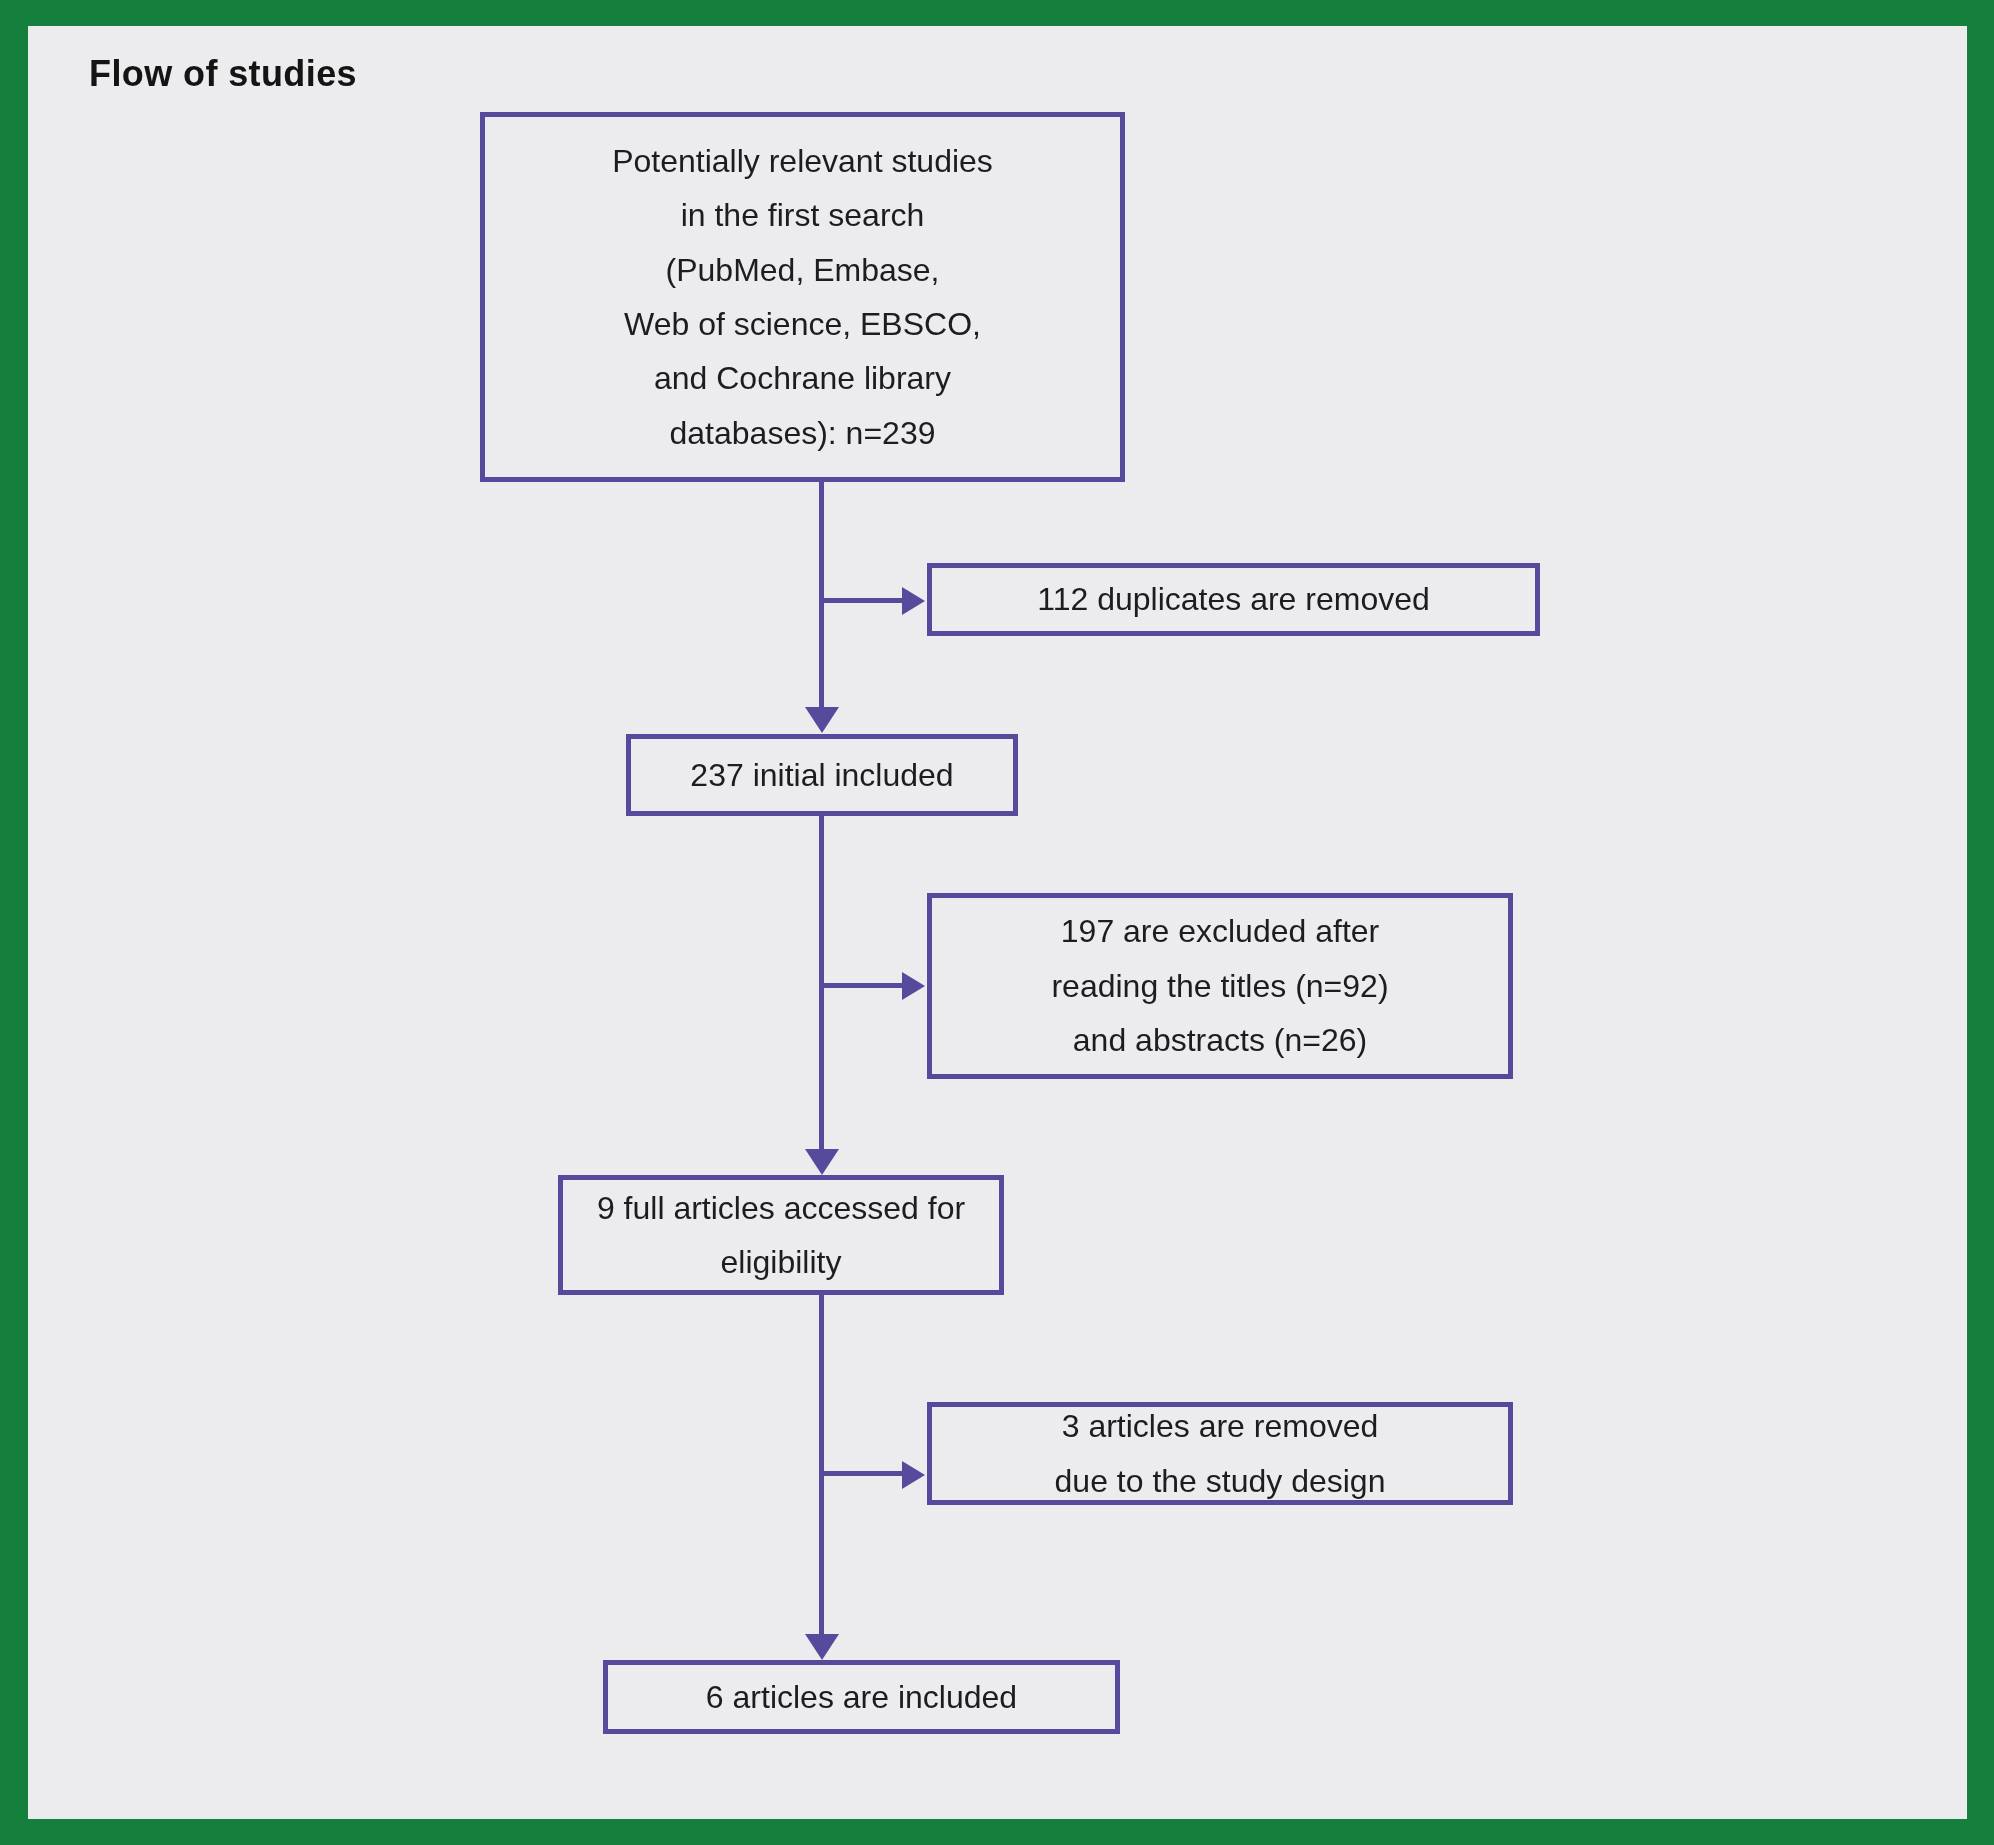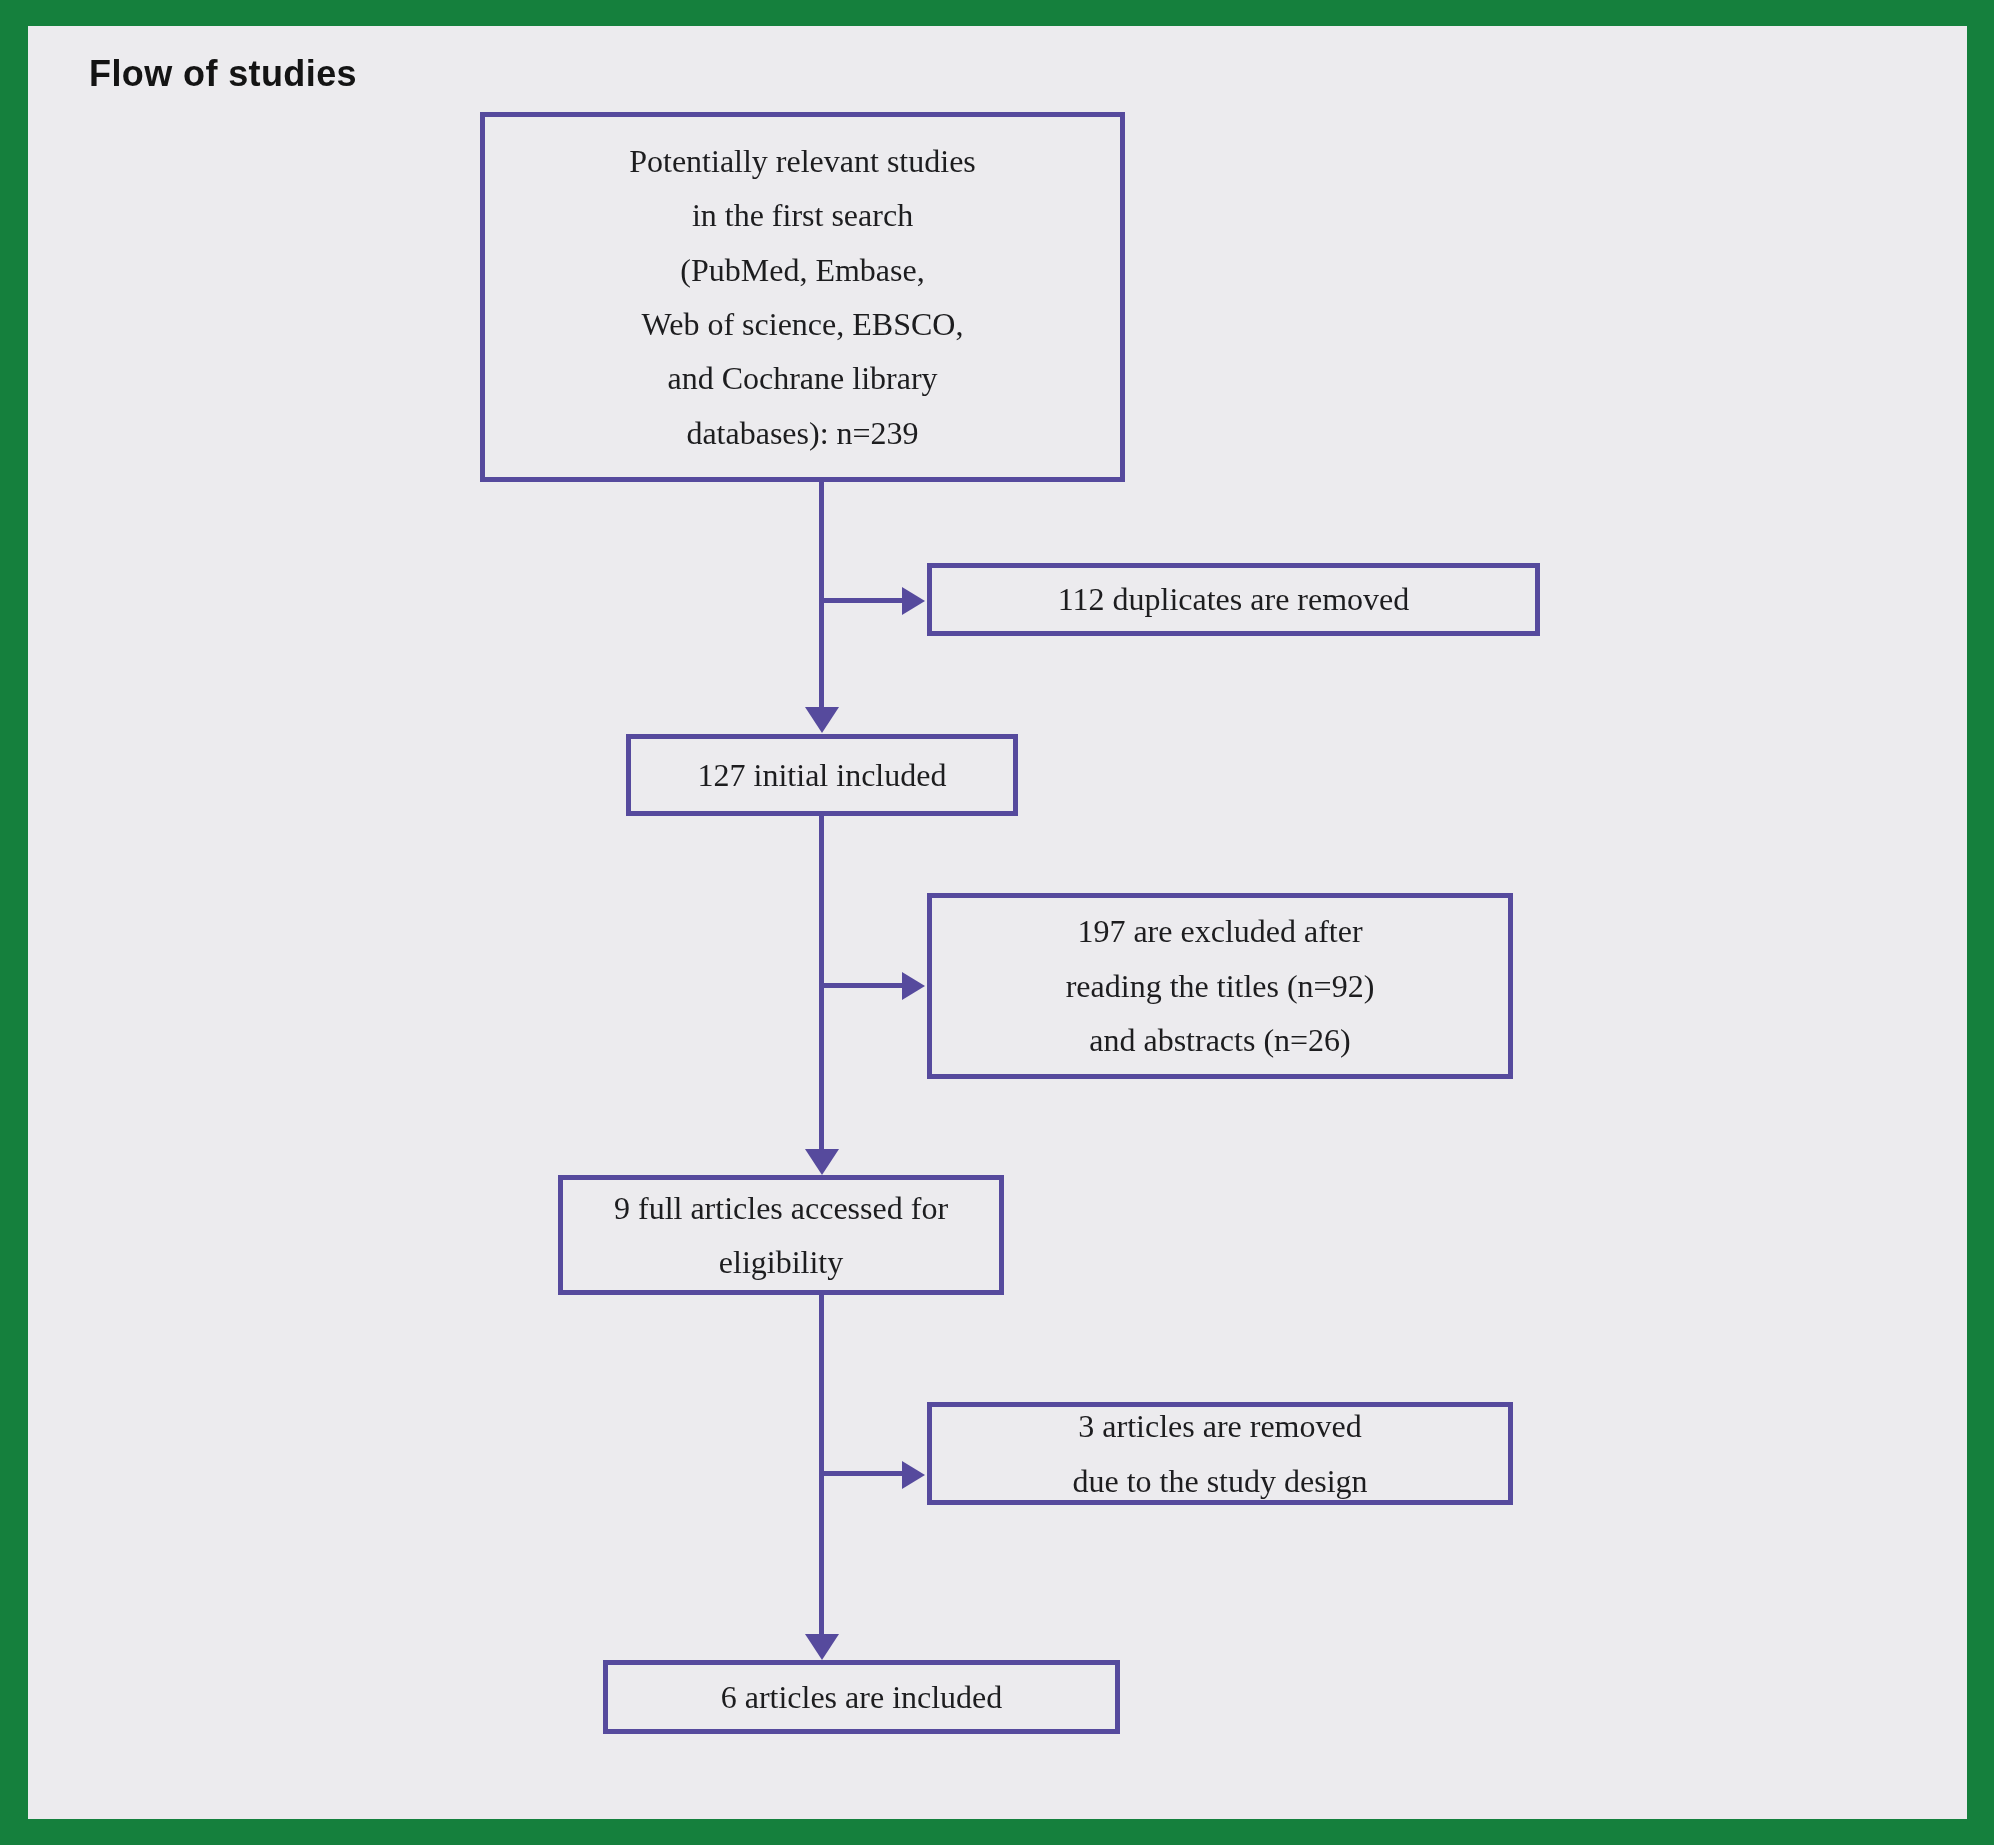--- a/index.html
+++ b/index.html
@@ -5,21 +5,21 @@
   html,body{margin:0;padding:0;background:#ffffff;}
   .canvas{position:relative;width:1995px;height:1846px;background:#15803d;
           font-family:"Liberation Sans", sans-serif;overflow:hidden;}
   .panel{position:absolute;left:28px;top:25.5px;width:1939px;height:1793px;
          background:#ECEBEE;}
   .page-title{position:absolute;left:89px;top:53px;font-size:36px;font-weight:700;
               color:#141414;letter-spacing:0.4px;}
   .node{position:absolute;border:5.4px solid #564A9D;box-sizing:border-box;
         display:flex;align-items:center;justify-content:center;text-align:center;
         color:#1d1d1f;font-size:32px;line-height:1.7;white-space:pre-line;
-        background:transparent;padding:0 15.5px;font-family:Liberation Serif, serif;}
+        background:transparent;padding:0 15.5px;}
   .vline{position:absolute;width:5.4px;background:#564A9D;}
   .hline{position:absolute;height:5.4px;background:#564A9D;}
   .arrow-down{position:absolute;width:0;height:0;
               border-left:17px solid transparent;border-right:17px solid transparent;
               border-top:26px solid #564A9D;}
   .arrow-right{position:absolute;width:0;height:0;
                border-top:14px solid transparent;border-bottom:14px solid transparent;
                border-left:23px solid #564A9D;}
 
   
@@ -41,21 +41,21 @@
 
   <div class="node" id="node-search">Potentially relevant studies
 in the first search
 (PubMed, Embase,
 Web of science, EBSCO,
 and Cochrane library
 databases): n=239</div>
 
   <div class="node" id="node-duplicates">112 duplicates are removed</div>
 
-  <div class="node" id="node-initial">127 initial included</div>
+  <div class="node" id="node-initial">237 initial included</div>
 
   <div class="node" id="node-excluded">197 are excluded after
 reading the titles (n=92)
 and abstracts (n=26)</div>
 
   <div class="node" id="node-fullarticles">9 full articles accessed for
 eligibility</div>
 
   <div class="node" id="node-removed">3 articles are removed
 due to the study design</div>

